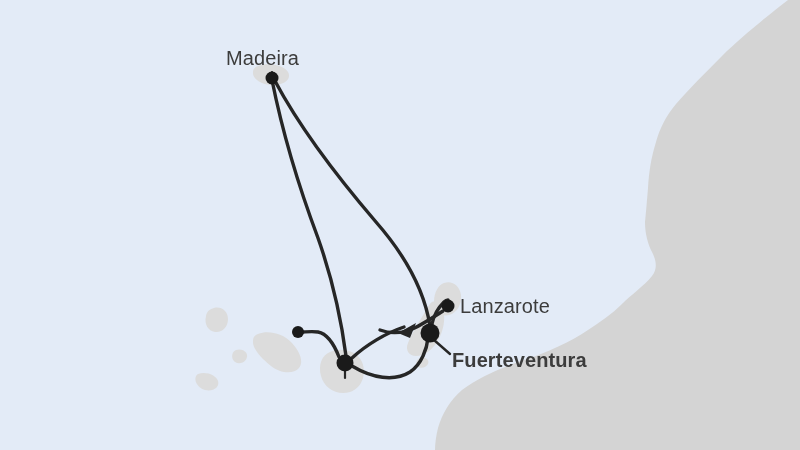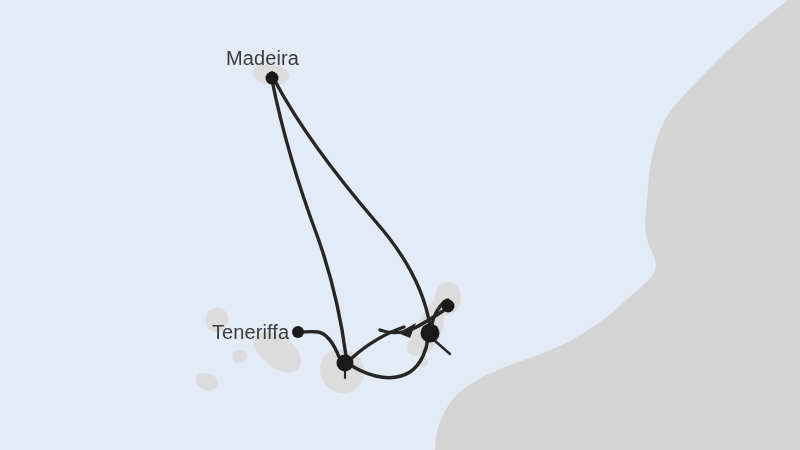--- a/index.html
+++ b/index.html
@@ -142,18 +142,19 @@
       <circle cx="298" cy="332" r="6.0"></circle>
       <circle cx="448" cy="306" r="6.5"></circle>
       <circle cx="345" cy="363" r="8.5"></circle>
       <circle cx="430" cy="333" r="9.5"></circle>
     </g>
 
   </svg>
 
   <div class="port-label regular lbl-madeira">Madeira</div>
 
-  <div class="port-label regular lbl-teneriffa">Teneriffa</div>
+
+  <div class="port-label regular lbl-lanzarote">Lanzarote</div>
 
 
-
+  <div class="port-label bold lbl-fuerteventura">Fuerteventura</div>
 
 </div>
 
 </body></html>

